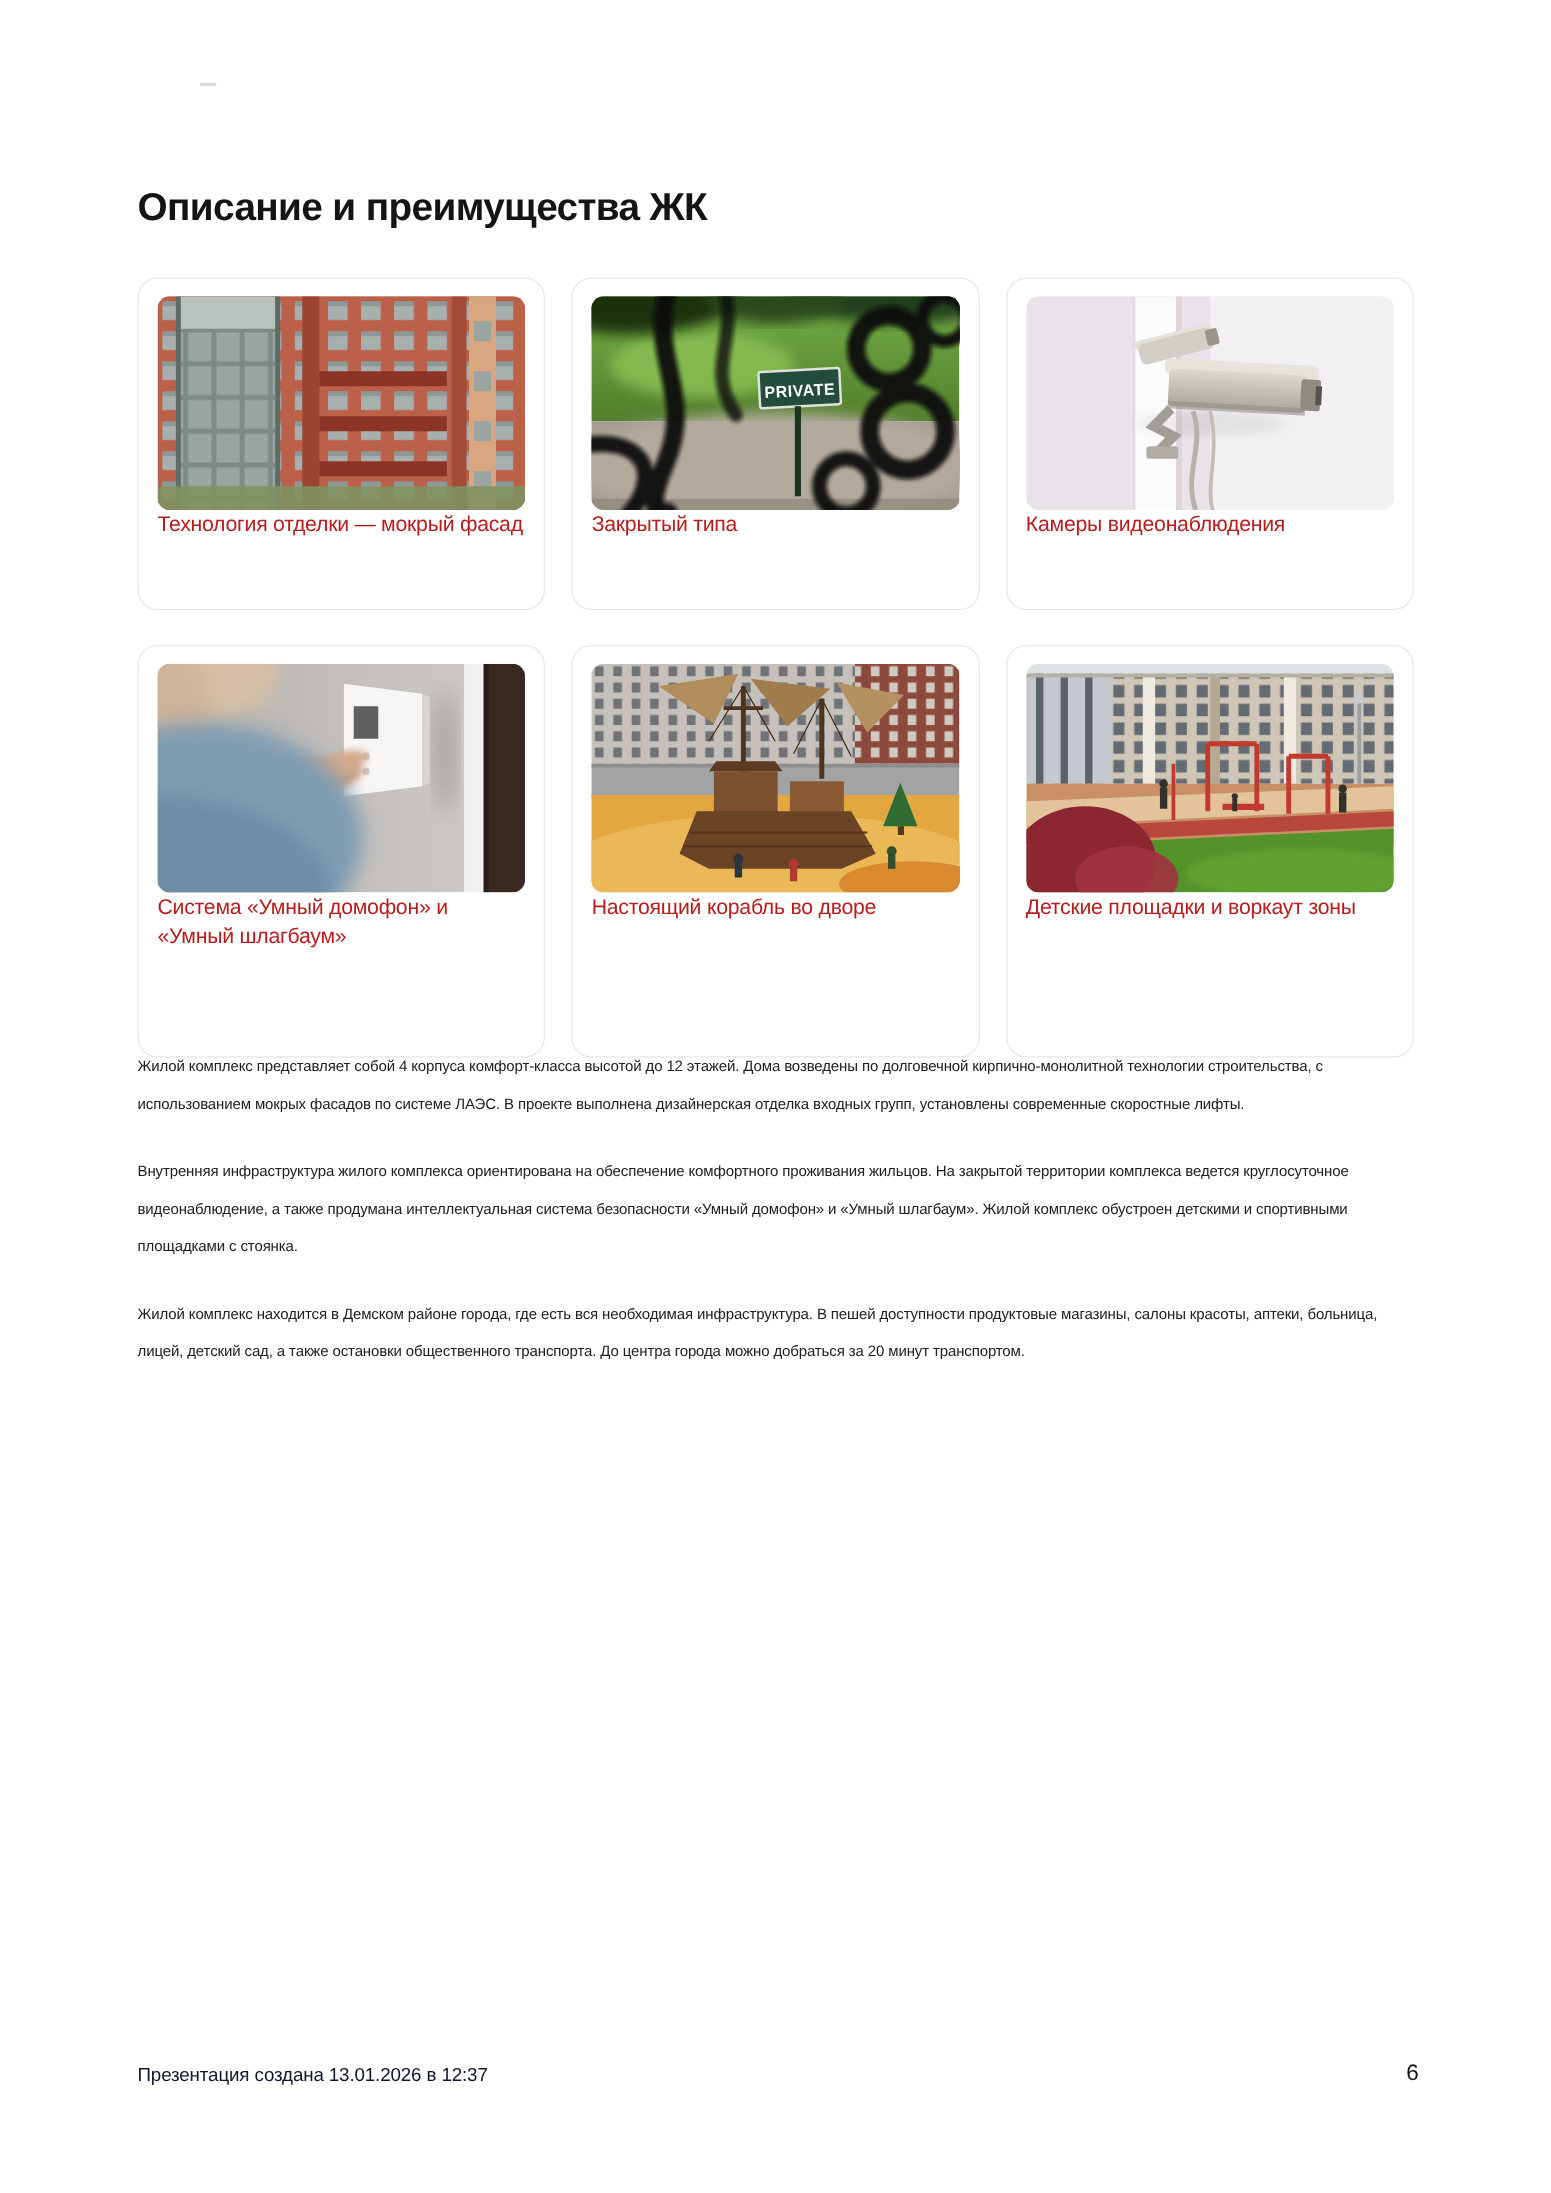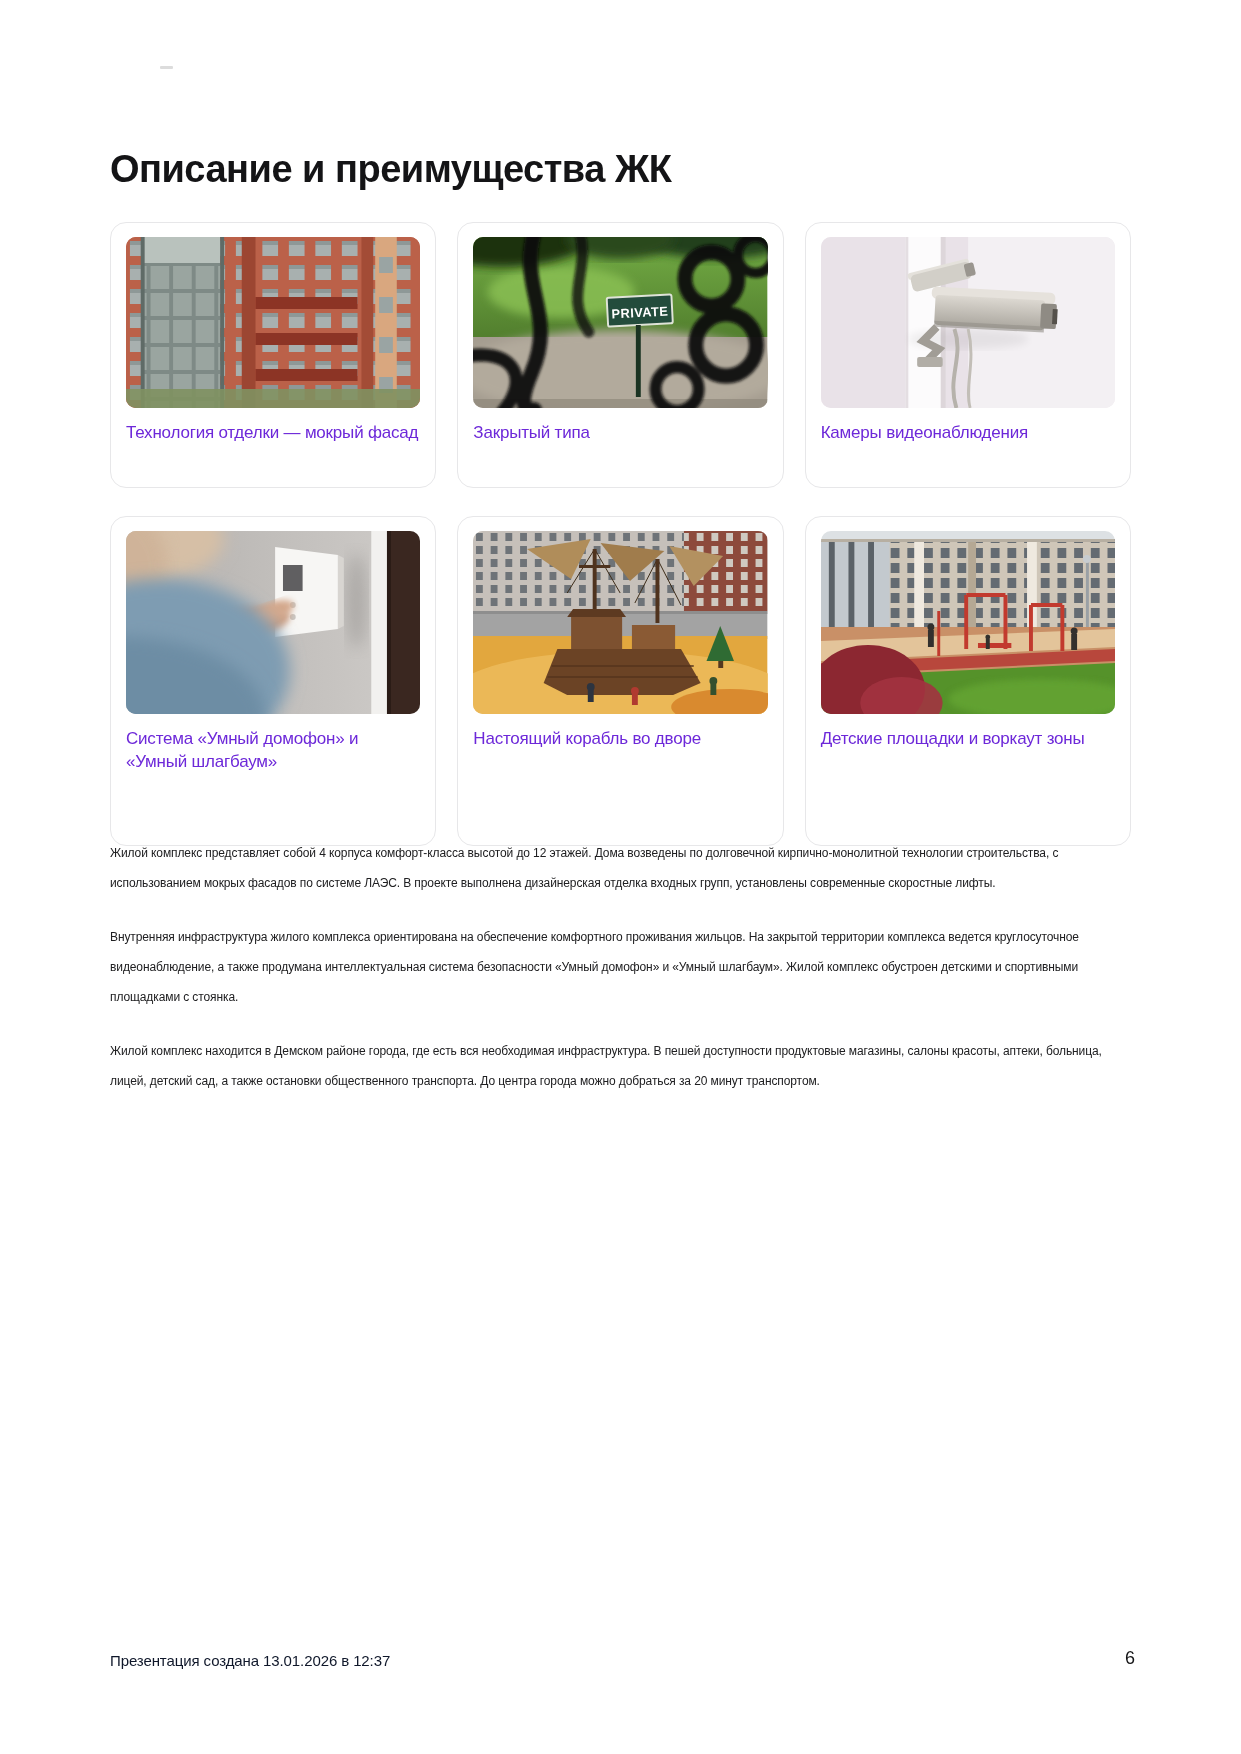--- a/index.html
+++ b/index.html
@@ -8,40 +8,40 @@
   .page {
     position:relative; width:1241px; height:1754px; background:#ffffff;
     margin:0 auto; overflow:hidden;
   }
   .logo-mark {
     position:absolute; left:160px; top:66px; width:13px; height:3px;
     background:#dcdcdc; border-radius:1px;
   }
   .page-title {
     position:absolute; left:110px; top:148px; width:900px;
-    font-size:38px; font-weight:600; letter-spacing:-0.5px; color:#141416;
+    font-size:31px; font-weight:600; letter-spacing:-0.5px; color:#141416;
   }
   .features-grid {
     position:absolute; left:110px; top:222px; width:1021px;
     display:grid; grid-template-columns:repeat(3,1fr);
     column-gap:21px; row-gap:28px;
   }
   .card {
     background:#ffffff; border:1px solid #e7e7e9; border-radius:16px;
     padding:14px 15px 18px 15px;
   }
   .card.row1 { height:266px; }
   .card.row2 { height:330px; }
   .photo { width:100%; border-radius:10px; overflow:hidden; line-height:0; }
   .row1 .photo { height:171px; }
   .row2 .photo { height:183px; }
   .photo svg { width:100%; height:100%; display:block; }
   .caption {
-    margin-top:13px; font-size:17px; line-height:23px; letter-spacing:-0.2px;
-    color:#6d28d9;
+    font-size:17px; line-height:23px; letter-spacing:-0.2px;
+    color:#b91c1c;
   }
   .body-text {
     position:absolute; left:110px; top:838px; width:1027px;
   }
   .body-text p {
     font-size:12px; line-height:30px; letter-spacing:-0.1px; color:#202022;
     margin-bottom:24px;
   }
   .footer-created {
     position:absolute; left:110px; top:1652px; font-size:15px;

